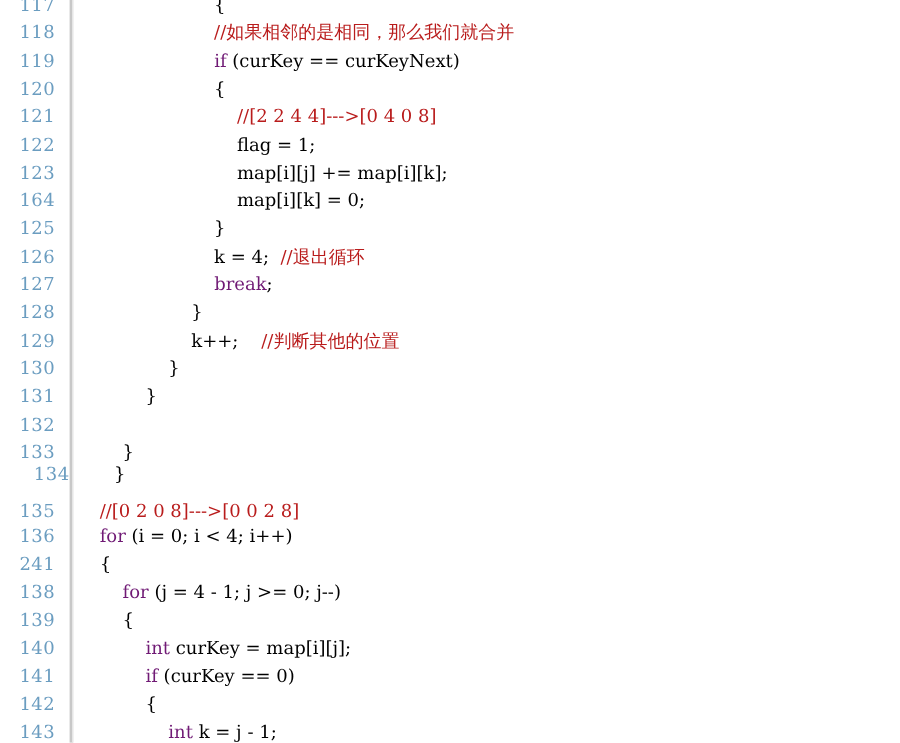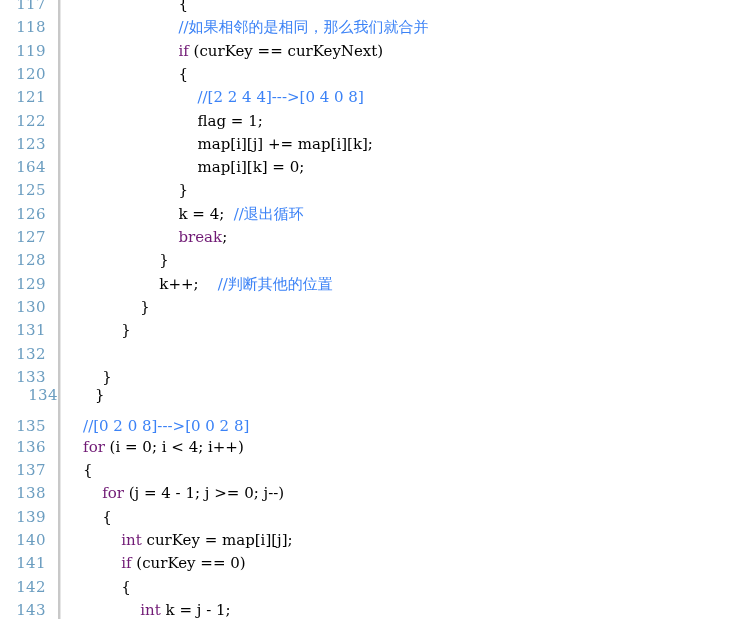--- a/index.html
+++ b/index.html
@@ -73,21 +73,21 @@
     font-size: 15px;
     color: #000000;
   }
   .codecell span {
     white-space: pre;
   }
 
   
   .tok-plain   { color: #000000; }
   .tok-kw      { color: #701a75; }
-  .tok-comment { color: #3b82f6; }
+  .tok-comment { color: #b91c1c; }
 </style>
 </head>
 <body>
 
 <div id="editor">
   <div id="gutter"></div>
   <div id="gutter-divider"></div>
   <div id="rows">
       <div class="row" style="top: -7px;"><div class="lineno">117</div><div class="codecell"><span class="tok-plain">                        {</span></div></div>
       <div class="row" style="top: 16.3px;"><div class="lineno">118</div><div class="codecell"><span class="tok-comment">                        //如果相邻的是相同，那么我们就合并</span></div></div>
@@ -102,21 +102,21 @@
       <div class="row" style="top: 226px;"><div class="lineno">127</div><div class="codecell"><span class="tok-plain">                        </span><span class="tok-kw">break</span><span class="tok-plain">;</span></div></div>
       <div class="row" style="top: 249.3px;"><div class="lineno">128</div><div class="codecell"><span class="tok-plain">                    }</span></div></div>
       <div class="row" style="top: 272.6px;"><div class="lineno">129</div><div class="codecell"><span class="tok-plain">                    k++;    </span><span class="tok-comment">//判断其他的位置</span></div></div>
       <div class="row" style="top: 295.9px;"><div class="lineno">130</div><div class="codecell"><span class="tok-plain">                }</span></div></div>
       <div class="row" style="top: 319.2px;"><div class="lineno">131</div><div class="codecell"><span class="tok-plain">            }</span></div></div>
       <div class="row" style="top: 342.5px;"><div class="lineno">132</div><div class="codecell"><span class="tok-plain"></span></div></div>
       <div class="row" style="top: 365.8px;"><div class="lineno">133</div><div class="codecell"><span class="tok-plain">        }</span></div></div>
       <div class="row" style="top: 384px; margin-left: 12px;"><div class="lineno">134</div><div class="codecell"><span class="tok-plain">    }</span></div></div>
       <div class="row" style="top: 415px;"><div class="lineno">135</div><div class="codecell"><span class="tok-comment">    //[0 2 0 8]---&gt;[0 0 2 8]</span></div></div>
       <div class="row" style="top: 435.7px;"><div class="lineno">136</div><div class="codecell"><span class="tok-plain">    </span><span class="tok-kw">for</span><span class="tok-plain"> (i = 0; i &lt; 4; i++)</span></div></div>
-      <div class="row" style="top: 459px;"><div class="lineno">137</div><div class="codecell"><span class="tok-plain">    {</span></div></div>
+      <div class="row" style="top: 459px;"><div class="lineno">241</div><div class="codecell"><span class="tok-plain">    {</span></div></div>
       <div class="row" style="top: 482.3px;"><div class="lineno">138</div><div class="codecell"><span class="tok-plain">        </span><span class="tok-kw">for</span><span class="tok-plain"> (j = 4 - 1; j &gt;= 0; j--)</span></div></div>
       <div class="row" style="top: 505.6px;"><div class="lineno">139</div><div class="codecell"><span class="tok-plain">        {</span></div></div>
       <div class="row" style="top: 528.9px;"><div class="lineno">140</div><div class="codecell"><span class="tok-plain">            </span><span class="tok-kw">int</span><span class="tok-plain"> curKey = map[i][j];</span></div></div>
       <div class="row" style="top: 552.2px;"><div class="lineno">141</div><div class="codecell"><span class="tok-plain">            </span><span class="tok-kw">if</span><span class="tok-plain"> (curKey == 0)</span></div></div>
       <div class="row" style="top: 575.5px;"><div class="lineno">142</div><div class="codecell"><span class="tok-plain">            {</span></div></div>
       <div class="row" style="top: 598.8px;"><div class="lineno">143</div><div class="codecell"><span class="tok-plain">                </span><span class="tok-kw">int</span><span class="tok-plain"> k = j - 1;</span></div></div>
     </div>
 </div>
 
 </body></html>

